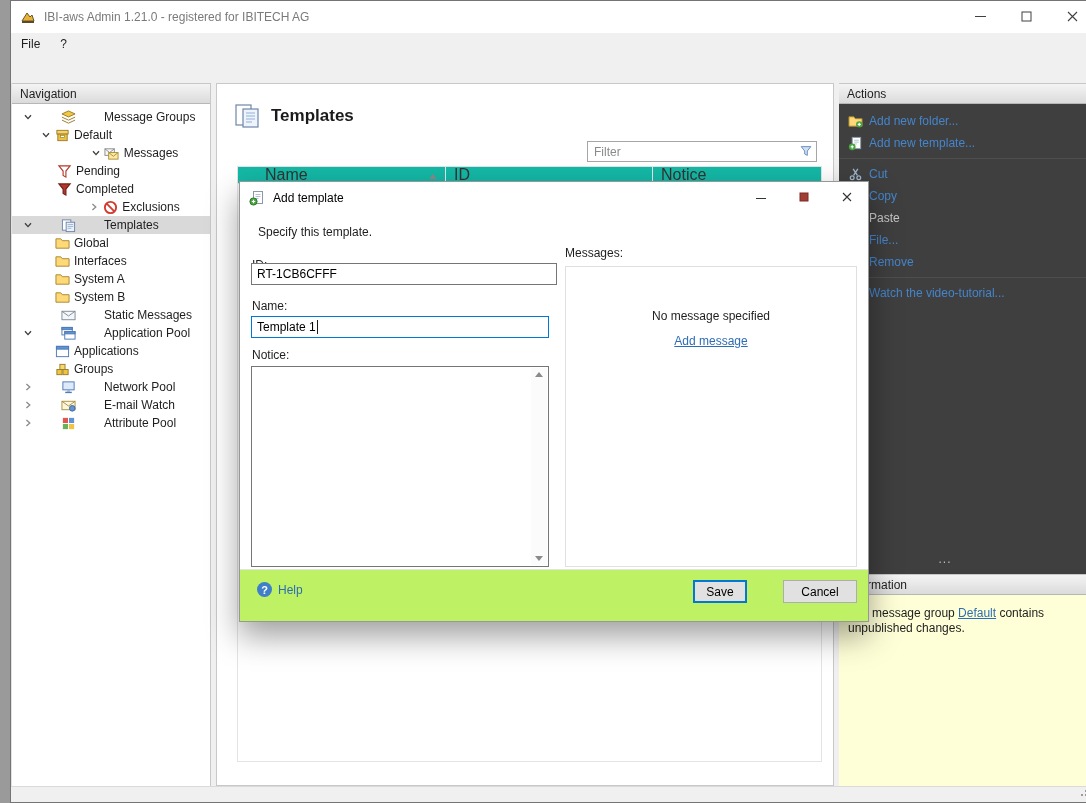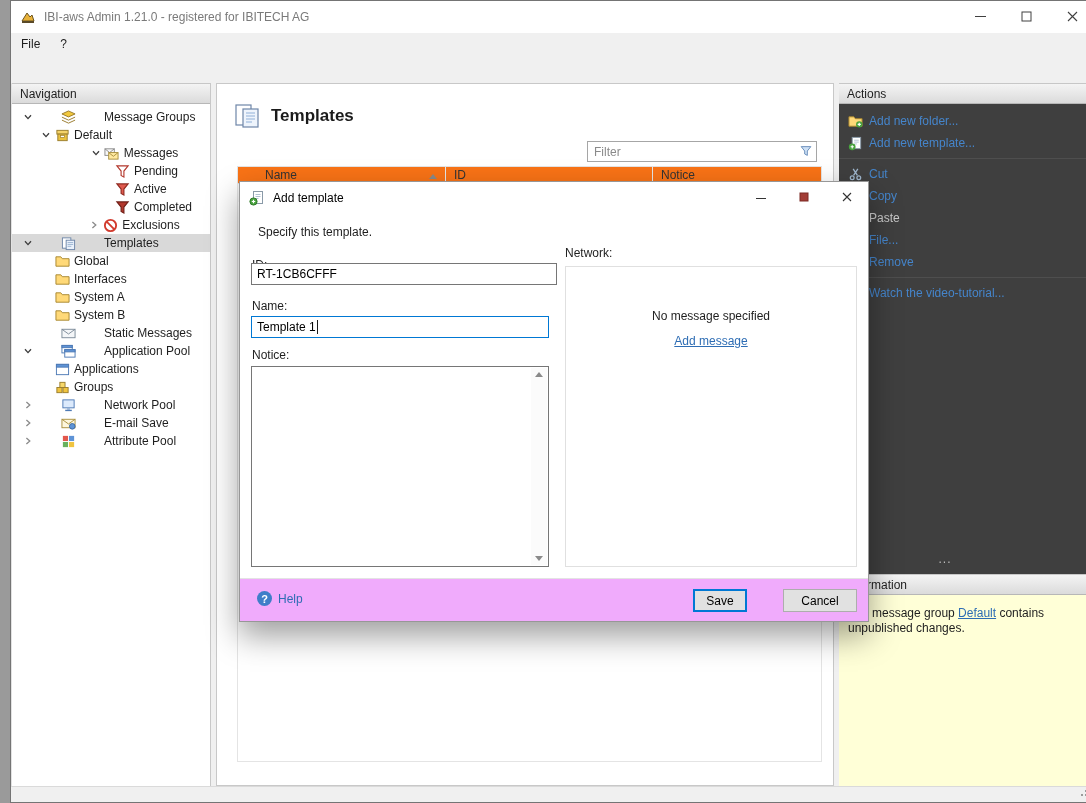--- a/index.html
+++ b/index.html
@@ -35,36 +35,36 @@
   .nav-panel { position:absolute; left:0; top:82px; width:200px; height:703px; background:#fff;
                border-right:1px solid #c8c8c8; border-left:1px solid #e2e2e2; }
   .tree { padding-top:4px; }
   .tree-row { height:18px; display:flex; align-items:center; font-size:12px; color:#1e1e1e;
               white-space:nowrap; cursor:default; }
   .tree-row.selected { background:#d9d9d9; }
   .tree-row .chev { width:16px; height:16px; flex:0 0 16px; display:flex; align-items:center; justify-content:center; }
   .tree-row .ticon { width:16px; height:16px; flex:0 0 16px; margin-right:4px;
                      display:flex; align-items:center; justify-content:center; }
   .lvl0 { padding-left:8px;gap:24px; } .lvl1 { padding-left:26px; }
-  .lvl2 { padding-left:44px;justify-content:center; } .lvl3 { padding-left:86px; }
+  .lvl2 { padding-left:44px;justify-content:center; } .lvl3 { padding-left:28px; }
 
   
   .main-panel { position:absolute; left:205px; top:82px; width:618px; height:703px;
                 background:#fff; border:1px solid #c8c8c8; }
   .main-title-icon { position:absolute; left:16px; top:18px; }
   .main-title { position:absolute; left:54px; top:22px; font-size:17px; font-weight:600; color:#1b1b1b; }
   .filter-wrap { position:absolute; left:370px; top:57px; width:230px; height:21px; }
   .filter-input { width:100%; height:100%; border:1px solid #a6a6a6; font:12px "Liberation Sans", sans-serif;
                   padding:0 24px 0 6px; color:#a16207; outline:none; }
   .filter-input::placeholder { color:#8a8a8a; }
   .filter-funnel { position:absolute; right:4px; top:3px; }
   .list-area { position:absolute; left:20px; top:82px; width:585px; height:596px;
                border:1px solid #e4e4e4; }
   .thead { position:absolute; left:0; top:0; width:583px; height:17px; display:flex;
-           background:#f97316; border-bottom:1px solid #d9d9d9; font-size:12px; color:#333; }
+           background:#14b8a6; border-bottom:1px solid #d9d9d9; font-size:16px; color:#333; }
   .th { position:relative; display:flex; align-items:center; border-right:1px solid #e6e6e6; }
   .th-name { width:208px; padding-left:27px; }
   .th-id { width:207px; padding-left:8px; }
   .th-notice { width:168px; padding-left:8px; border-right:none; }
   .sort-arrow { position:absolute; right:8px; top:7px; width:0; height:0;
                 border-left:4px solid transparent; border-right:4px solid transparent;
                 border-bottom:5px solid #8a8a8a; }
   .row1 { position:absolute; left:0; top:17px; width:583px; height:18px; background:#f5f5f5; }
 
   
@@ -113,21 +113,21 @@
              padding:4px 0; }
   .arr-up { width:0; height:0; border-left:4px solid transparent; border-right:4px solid transparent;
             border-bottom:5px solid #8a8a8a; }
   .arr-down { width:0; height:0; border-left:4px solid transparent; border-right:4px solid transparent;
               border-top:5px solid #8a8a8a; }
   .msg-panel { position:absolute; left:325px; top:84px; width:292px; height:301px;
                border:1px solid #e0e0e0; background:#fff; text-align:center; }
   .no-msg { margin-top:42px; font-size:12px; color:#1e1e1e; }
   .add-msg { display:inline-block; margin-top:11px; font-size:12px; color:#2e6db4;
              text-decoration:underline; cursor:pointer; }
-  .dlg-footer { position:absolute; left:0; bottom:0; width:100%; height:43px; background:#f0abfc;
+  .dlg-footer { position:absolute; left:0; bottom:0; width:100%; height:52px; background:#bef264;
                 border-top:1px solid #e3e3e3; }
   .help-wrap { position:absolute; left:17px; top:12px; display:flex; align-items:center; gap:6px; cursor:pointer; }
   .help-glyph { width:15px; height:15px; border-radius:50%; background:#3f7ec9; color:#fff;
                 font-size:11px; font-weight:bold; display:flex; align-items:center; justify-content:center; }
   .help-glyph::after { content:"?"; }
   .help-lbl { font-size:12px; color:#2e6db4; }
   .btn { position:absolute; top:10px; height:23px; background:#e1e1e1; border:1px solid #adadad;
          font-size:12px; color:#000; display:flex; align-items:center; justify-content:center; cursor:default; }
   .btn-save { left:453px; width:54px; border:2px solid #0078d4; }
   .btn-cancel { left:543px; width:74px; }
@@ -226,29 +226,20 @@
       <div class="tree-row lvl3">
         <span class="chev"></span>
         <span class="ticon">
             <svg width="15" height="15" viewBox="0 0 16 16">
               <path d="M2 2h12l-4.5 5.5V14l-3-1.8V7.5z" fill="#fff" stroke="#b3372c" stroke-width="1.2"></path>
             </svg>
           </span>
         <span class="tlabel">Pending</span>
       </div>
 
-      <div class="tree-row lvl3">
-        <span class="chev"></span>
-        <span class="ticon">
-            <svg width="15" height="15" viewBox="0 0 16 16">
-              <path d="M2 2h12l-4.5 5.5V14l-3-1.8V7.5z" fill="#e05a4e" stroke="#8f2a21" stroke-width="1.2"></path>
-            </svg>
-          </span>
-        <span class="tlabel">Active</span>
-      </div>
 
       <div class="tree-row lvl3">
         <span class="chev"></span>
         <span class="ticon">
             <svg width="15" height="15" viewBox="0 0 16 16">
               <path d="M2 2h12l-4.5 5.5V14l-3-1.8V7.5z" fill="#b3372c" stroke="#701f17" stroke-width="1.2"></path>
             </svg>
           </span>
         <span class="tlabel">Completed</span>
       </div>
@@ -397,21 +388,21 @@
               <path d="M3.4 2L6.8 5 3.4 8" fill="none" stroke="#8a8a8a" stroke-width="1.3"></path>
             </svg>
           </span>
         <span class="ticon">
             <svg width="15" height="15" viewBox="0 0 16 16">
               <rect x="1" y="3.5" width="14" height="9" fill="#fdf6dd" stroke="#a98f3e"></rect>
               <path d="M1 3.5l7 5 7-5" fill="none" stroke="#a98f3e"></path>
               <circle cx="12" cy="11" r="3" fill="#5e93d6" stroke="#3c68a0"></circle>
             </svg>
           </span>
-        <span class="tlabel">E-mail Save</span>
+        <span class="tlabel">E-mail Watch</span>
       </div>
 
       <div class="tree-row lvl0">
         <span class="chev">
             <svg width="10" height="10" viewBox="0 0 10 10">
               <path d="M3.4 2L6.8 5 3.4 8" fill="none" stroke="#8a8a8a" stroke-width="1.3"></path>
             </svg>
           </span>
         <span class="ticon">
             <svg width="15" height="15" viewBox="0 0 16 16">
@@ -621,21 +612,21 @@
 
     <div class="dlg-label" style="left:12px; top:166px;">Notice:</div>
     <div class="notice-area">
       <textarea class="notice-text" style=""></textarea>
       <div class="vscroll">
         <span class="arr-up"></span>
         <span class="arr-down"></span>
       </div>
     </div>
 
-    <div class="dlg-label" style="left:325px; top:64px;">Network:</div>
+    <div class="dlg-label" style="left:325px; top:64px;">Messages:</div>
     <div class="msg-panel">
       <div class="no-msg">No message specified</div>
       <span class="add-msg">Add message</span>
     </div>
 
     <div class="dlg-footer">
       <div class="help-wrap">
         <span class="help-glyph"></span>
         <span class="help-lbl">Help</span>
       </div>

